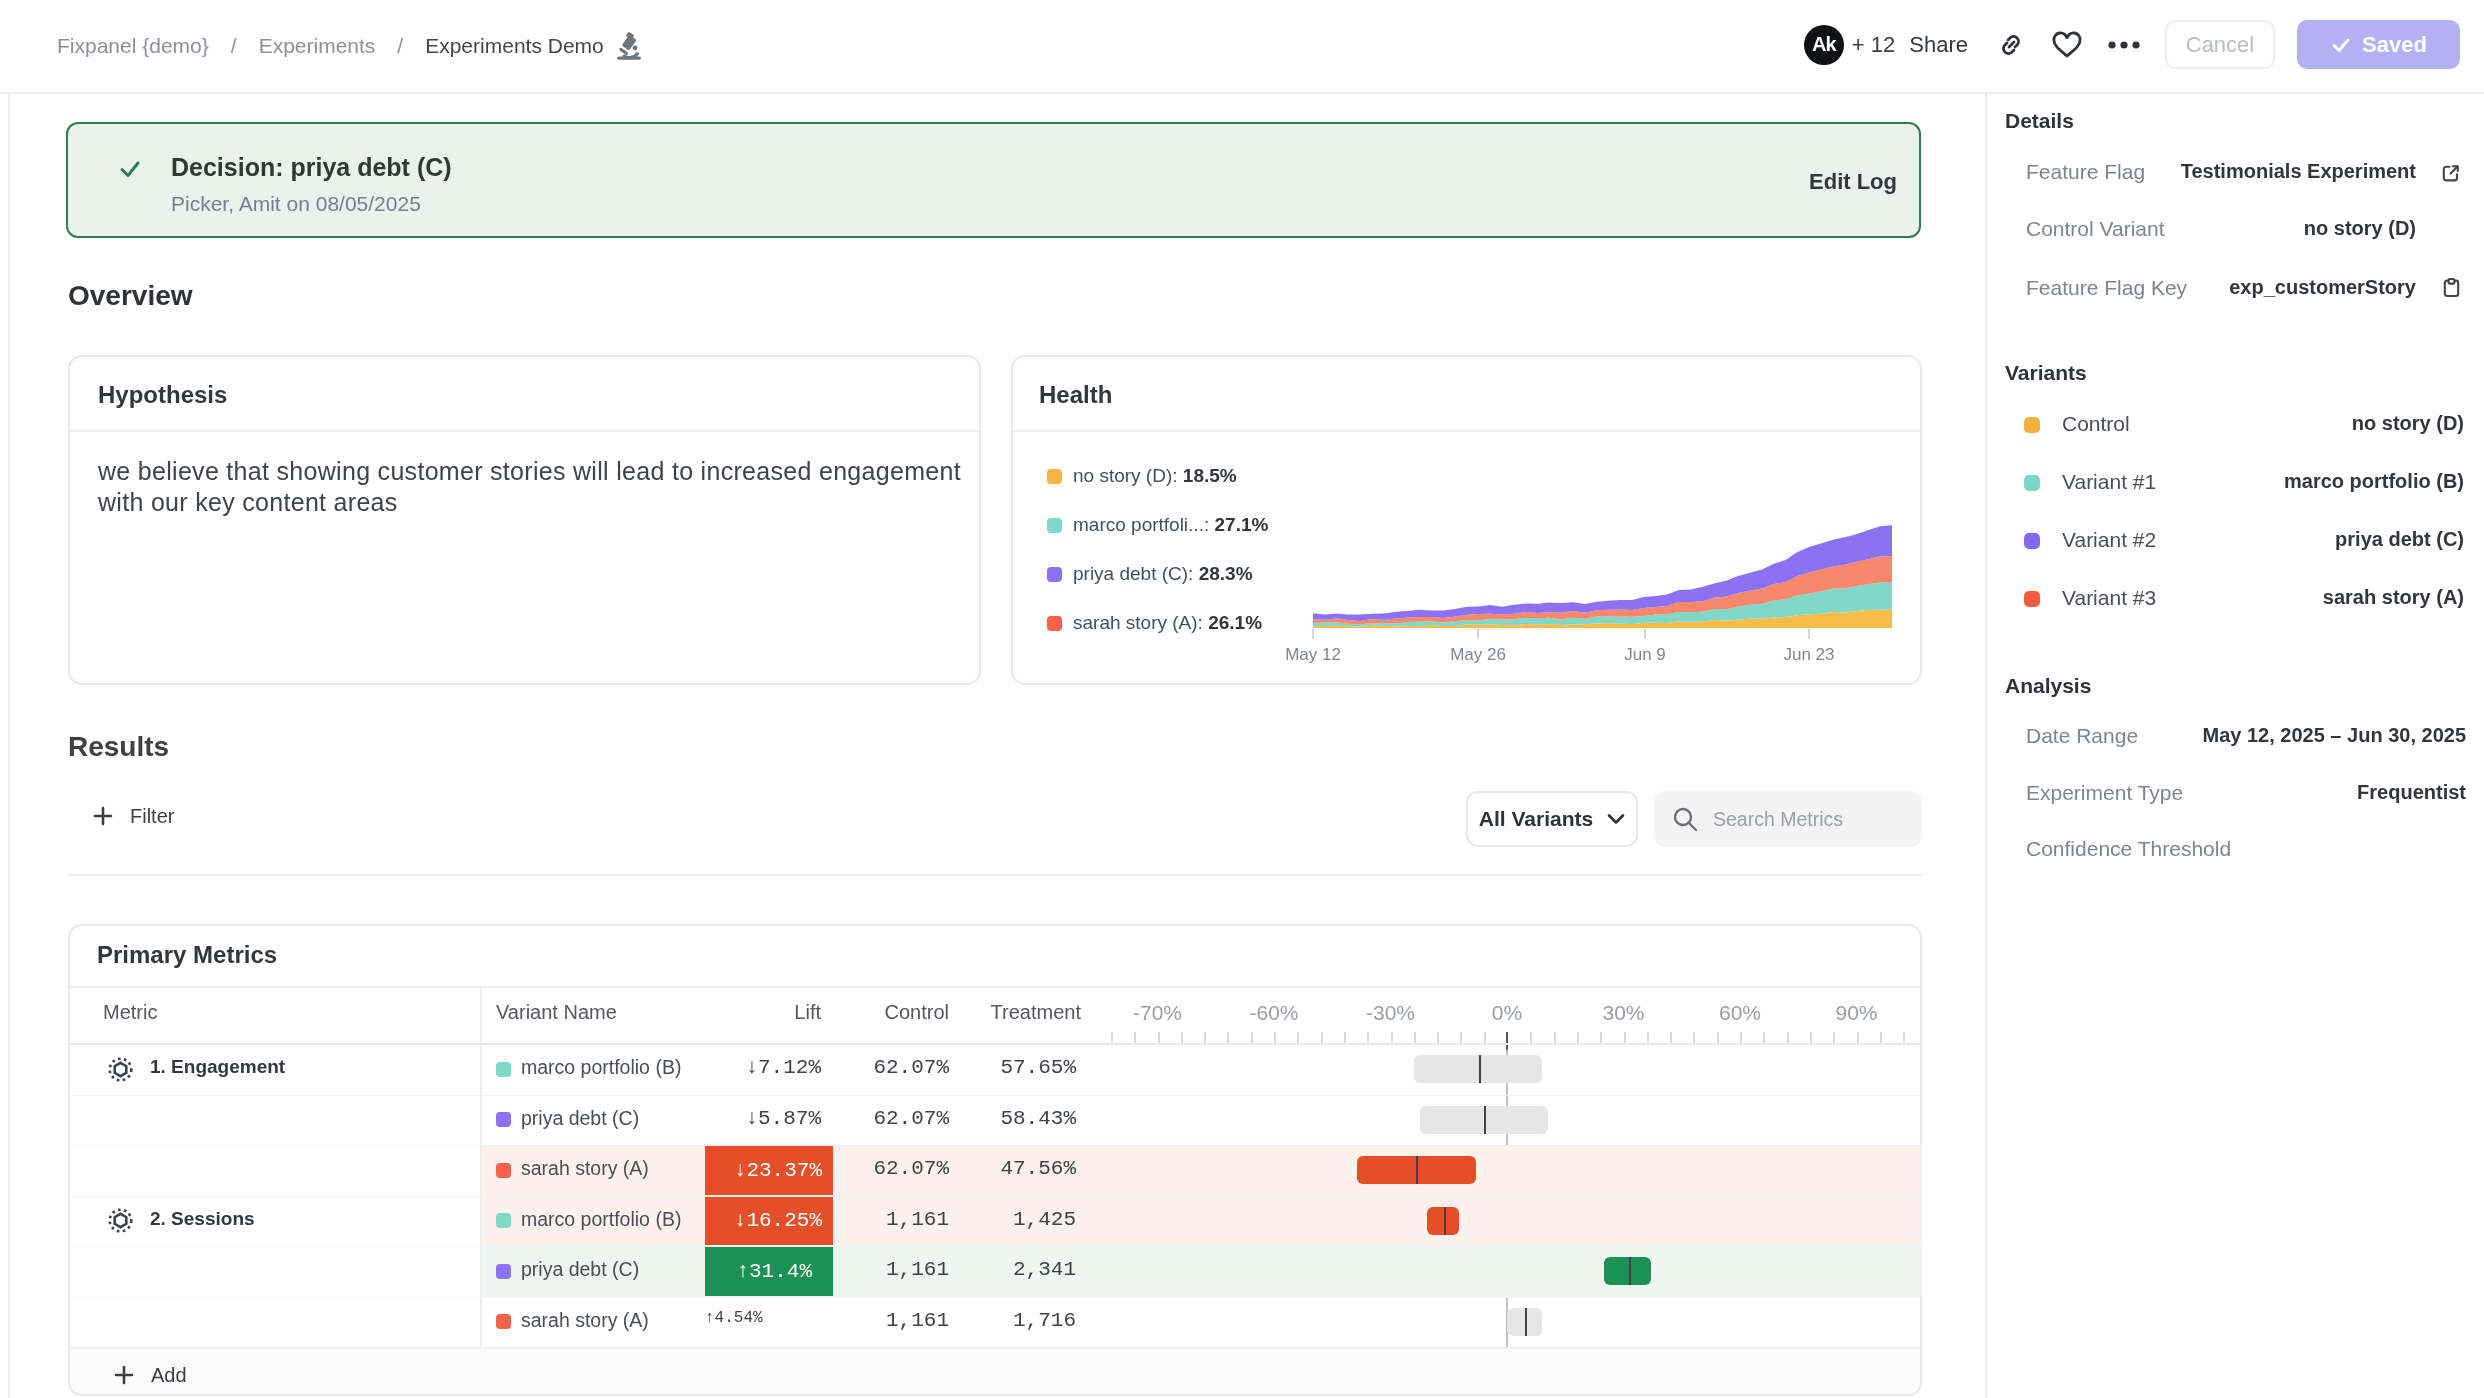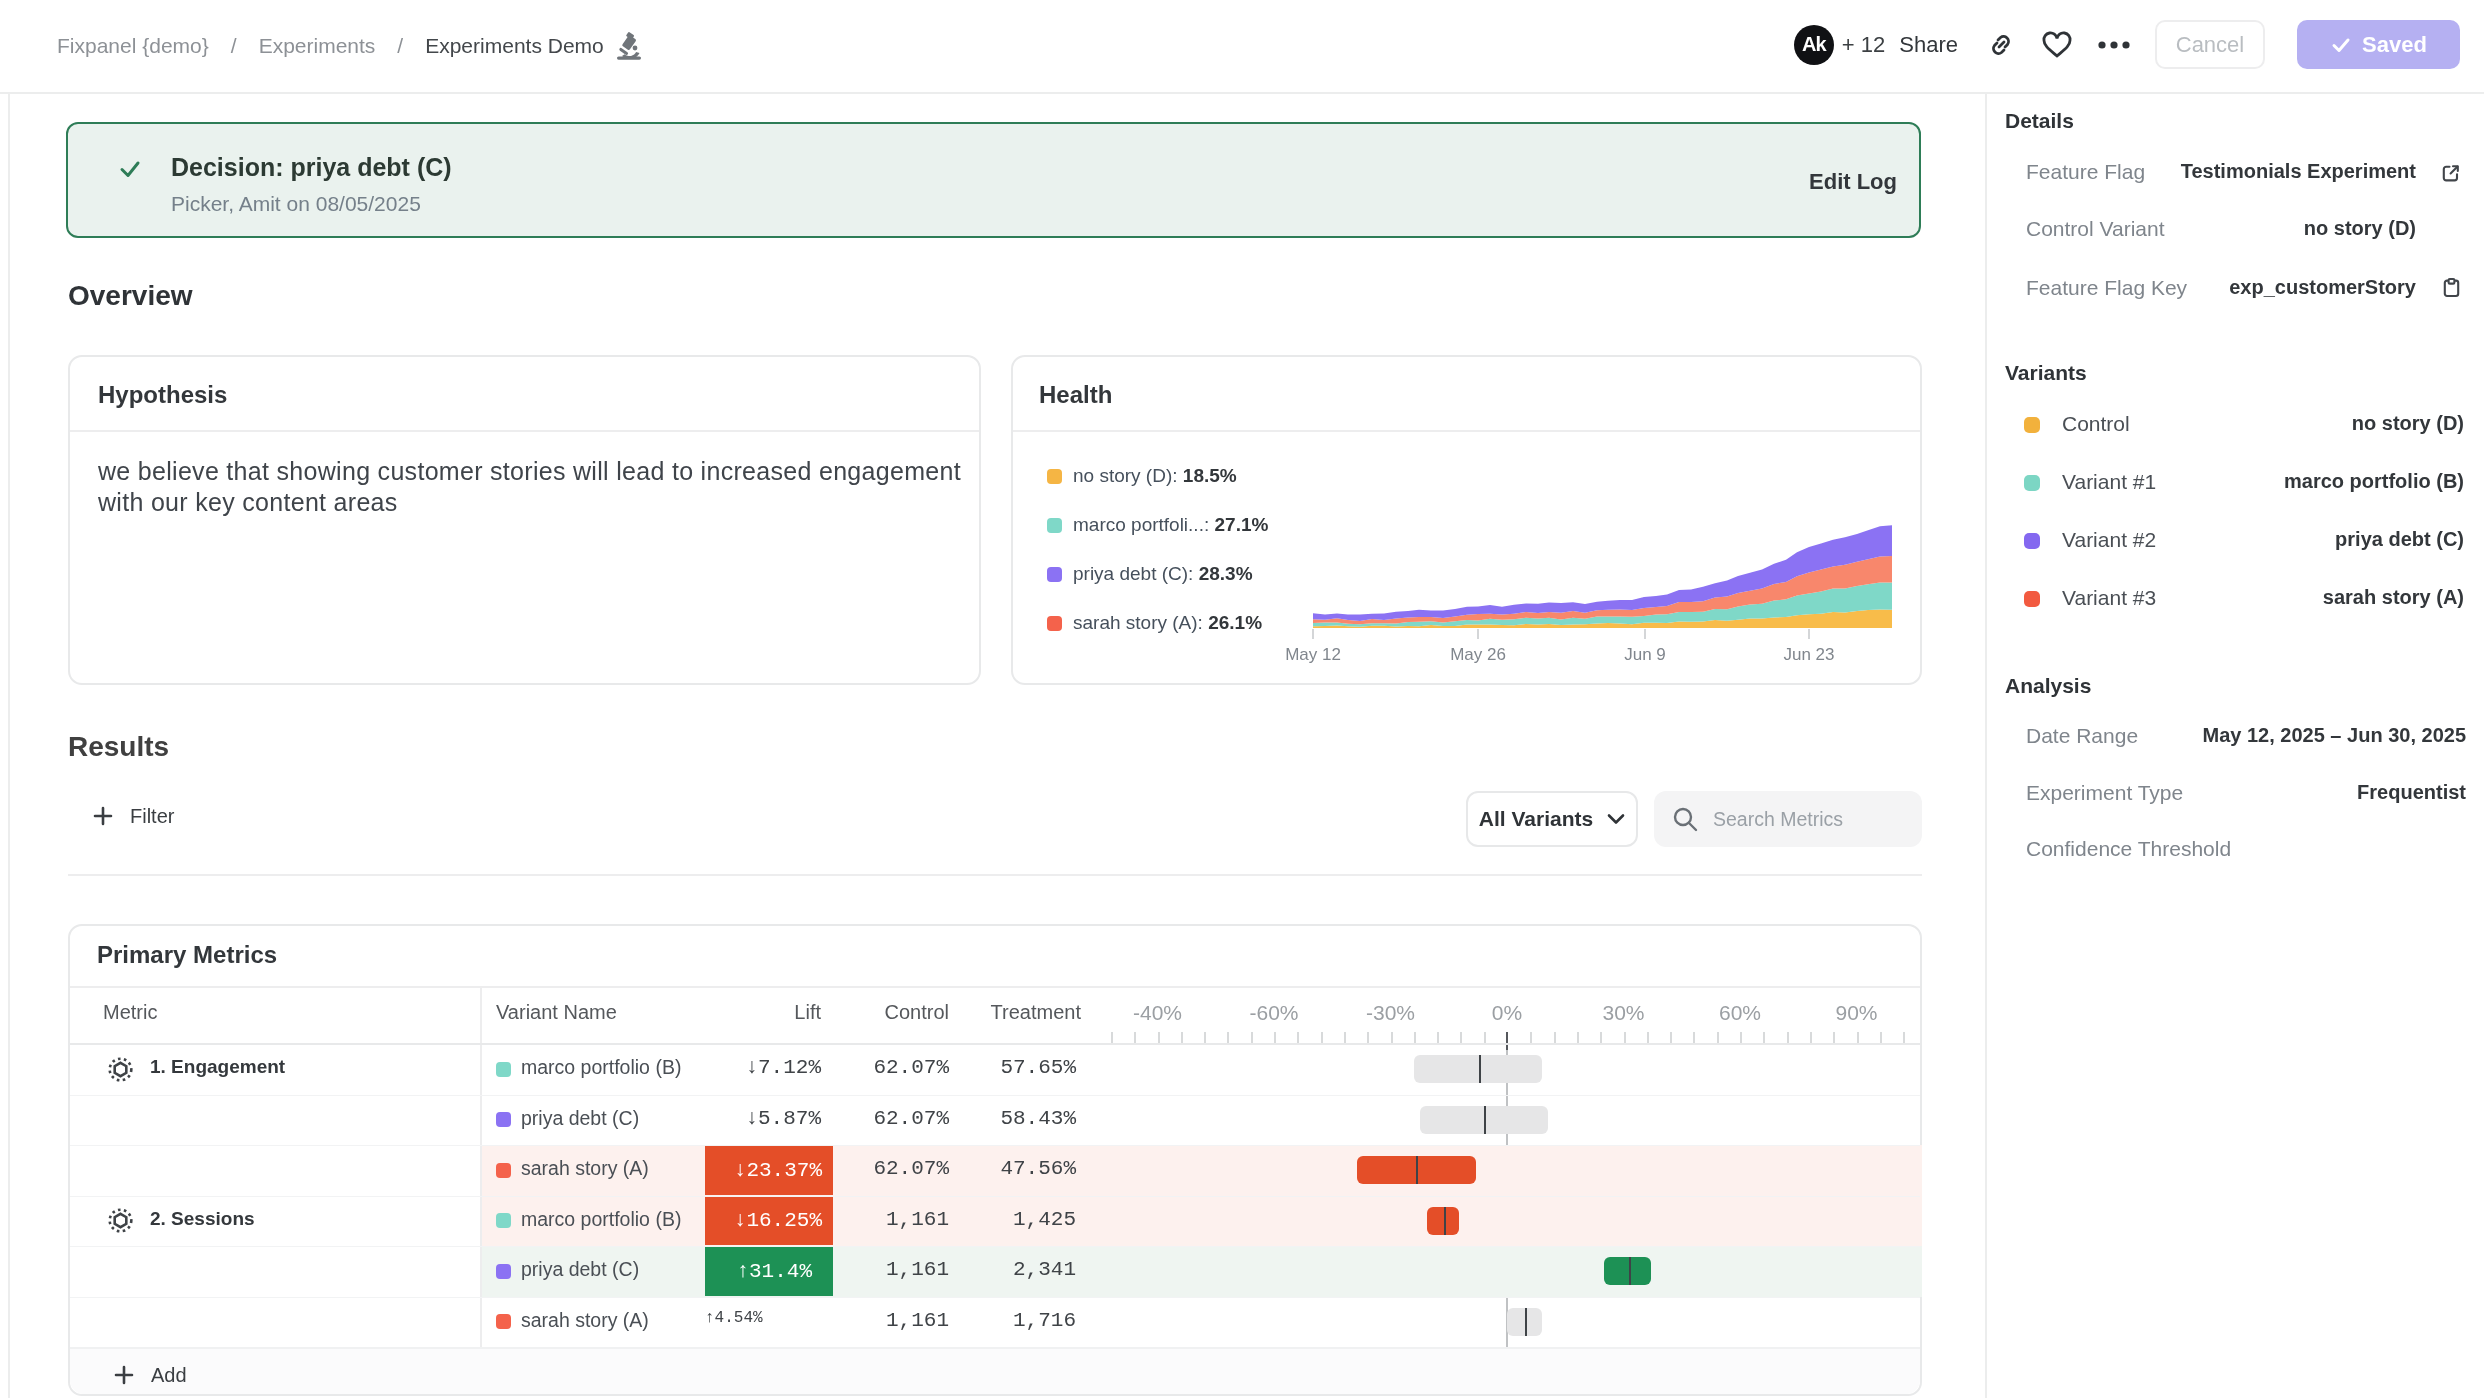--- a/index.html
+++ b/index.html
@@ -47,21 +47,21 @@
       </svg>
   <svg style="margin-left:23px" width="34" height="32" viewBox="0 0 34 32" fill="none" stroke="#2f3337" stroke-width="2.8">
         <path d="M17 27 C10 21 4 17 4 11.5 A6.5 6.5 0 0 1 17 9.5 A6.5 6.5 0 0 1 30 11.5 C30 17 24 21 17 27 Z"></path>
       </svg>
   <svg style="margin-left:23px" width="34" height="10" viewBox="0 0 34 10" fill="#2f3337">
         <circle cx="5" cy="5" r="3.6"></circle>
         <circle cx="17" cy="5" r="3.6"></circle>
         <circle cx="29" cy="5" r="3.6"></circle>
       </svg>
   <div class="flex" style="margin-left:24px;width:110px;height:49px;border:2px solid #ededee;border-radius:10px;justify-content:center;font-size:22px;color:#b9bdc1">Cancel</div>
-  <div class="flex" style="margin-left:32px;width:163px;height:49px;border-radius:10px;background:#b5b0f2;justify-content:center">
+  <div class="flex" style="margin-left:22px;width:163px;height:49px;border-radius:10px;background:#b5b0f2;justify-content:center">
     <svg width="22" height="22" viewBox="0 0 22 22" fill="none" stroke="#fff" stroke-width="3" stroke-linecap="round" stroke-linejoin="round">
           <path d="M4 11.5 L9 16.5 L18 6"></path>
         </svg>
     <span style="font-size:22px;color:#fff;font-weight:bold;margin-left:10px">Saved</span>
   </div>
 </div>
 
 <div class="abs" style="left:8px;top:92px;width:2px;height:1306px;background:#eceded"></div>
 <div class="abs" style="left:1985px;top:92px;width:2px;height:1306px;background:#eceded"></div>
 
@@ -149,21 +149,21 @@
 
 <div class="card" style="left:68px;top:924px;width:1854px;height:472px">
   <div class="ct" style="left:27px;top:15px">Primary Metrics</div>
   <div class="abs" style="left:0;top:60px;width:100%;height:2px;background:#ededee"></div>
 
   <div class="abs hl" style="left:33px;top:75px">Metric</div>
   <div class="abs hl" style="left:426px;top:75px">Variant Name</div>
   <div class="abs hl" style="left:690px;top:75px;width:61px;text-align:right">Lift</div>
   <div class="abs hl" style="left:779px;top:75px;width:100px;text-align:right">Control</div>
   <div class="abs hl" style="left:891px;top:75px;width:120px;text-align:right">Treatment</div>
-  <div class="abs" style="left:1027.5px;top:75px;width:120px;text-align:center;font-size:21px;color:#9b9fa3">-40%</div>
+  <div class="abs" style="left:1027.5px;top:75px;width:120px;text-align:center;font-size:21px;color:#9b9fa3">-70%</div>
 <div class="abs" style="left:1144px;top:75px;width:120px;text-align:center;font-size:21px;color:#9b9fa3">-60%</div>
 <div class="abs" style="left:1260.5px;top:75px;width:120px;text-align:center;font-size:21px;color:#9b9fa3">-30%</div>
 <div class="abs" style="left:1377px;top:75px;width:120px;text-align:center;font-size:21px;color:#9b9fa3">0%</div>
 <div class="abs" style="left:1493.5px;top:75px;width:120px;text-align:center;font-size:21px;color:#9b9fa3">30%</div>
 <div class="abs" style="left:1610px;top:75px;width:120px;text-align:center;font-size:21px;color:#9b9fa3">60%</div>
 <div class="abs" style="left:1726.5px;top:75px;width:120px;text-align:center;font-size:21px;color:#9b9fa3">90%</div>
   <div class="abs" style="left:1040.9px;top:106px;width:2px;height:12px;background:#d8dadb"></div>
 <div class="abs" style="left:1064.2px;top:106px;width:2px;height:12px;background:#d8dadb"></div>
 <div class="abs" style="left:1087.5px;top:106px;width:2px;height:12px;background:#d8dadb"></div>
 <div class="abs" style="left:1110.8px;top:106px;width:2px;height:12px;background:#d8dadb"></div>

